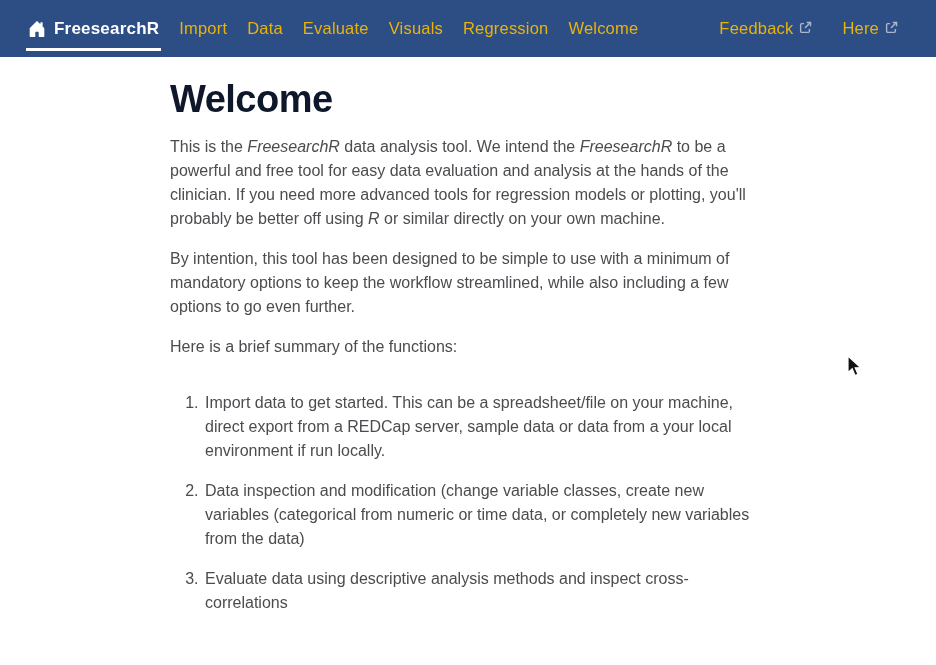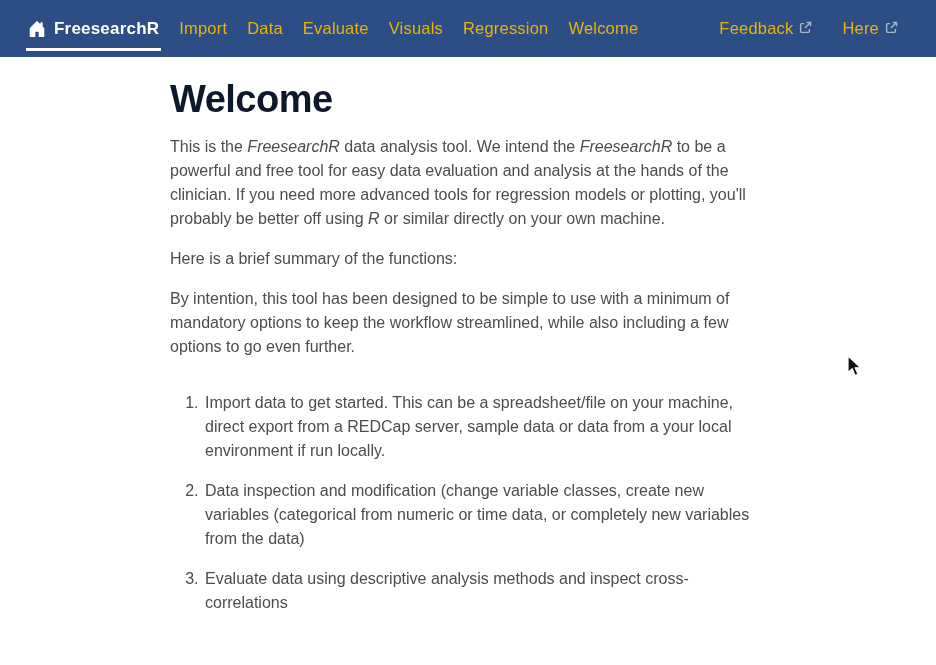--- a/index.html
+++ b/index.html
@@ -140,23 +140,23 @@
     </a>
   </div>
 </nav>
 
 <main class="content">
 
   <h1 class="page-title">Welcome</h1>
 
   <p><span>This is the </span><em>FreesearchR</em><span> data analysis tool. We intend the </span><em>FreesearchR</em><span> to be a powerful and free tool for easy data evaluation and analysis at the hands of the clinician. If you need more advanced tools for regression models or plotting, you'll probably be better off using </span><em>R</em><span> or similar directly on your own machine.</span></p>
 
+  <p>By intention, this tool has been designed to be simple to use with a minimum of mandatory options to keep the workflow streamlined, while also including a few options to go even further.</p>
+
   <p>Here is a brief summary of the functions:</p>
-
-  <p>By intention, this tool has been designed to be simple to use with a minimum of mandatory options to keep the workflow streamlined, while also including a few options to go even further.</p>
 
   <ol class="func-list">
     <li>Import data to get started. This can be a spreadsheet/file on your machine, direct export from a REDCap server, sample data or data from a your local environment if run locally.</li>
     <li>Data inspection and modification (change variable classes, create new variables (categorical from numeric or time data, or completely new variables from the data)</li>
     <li>Evaluate data using descriptive analysis methods and inspect cross-correlations</li>
   </ol>
 </main>
 
 <div class="cursor">
   <svg width="15" height="23" viewBox="0 0 15 23" xmlns="http://www.w3.org/2000/svg">

